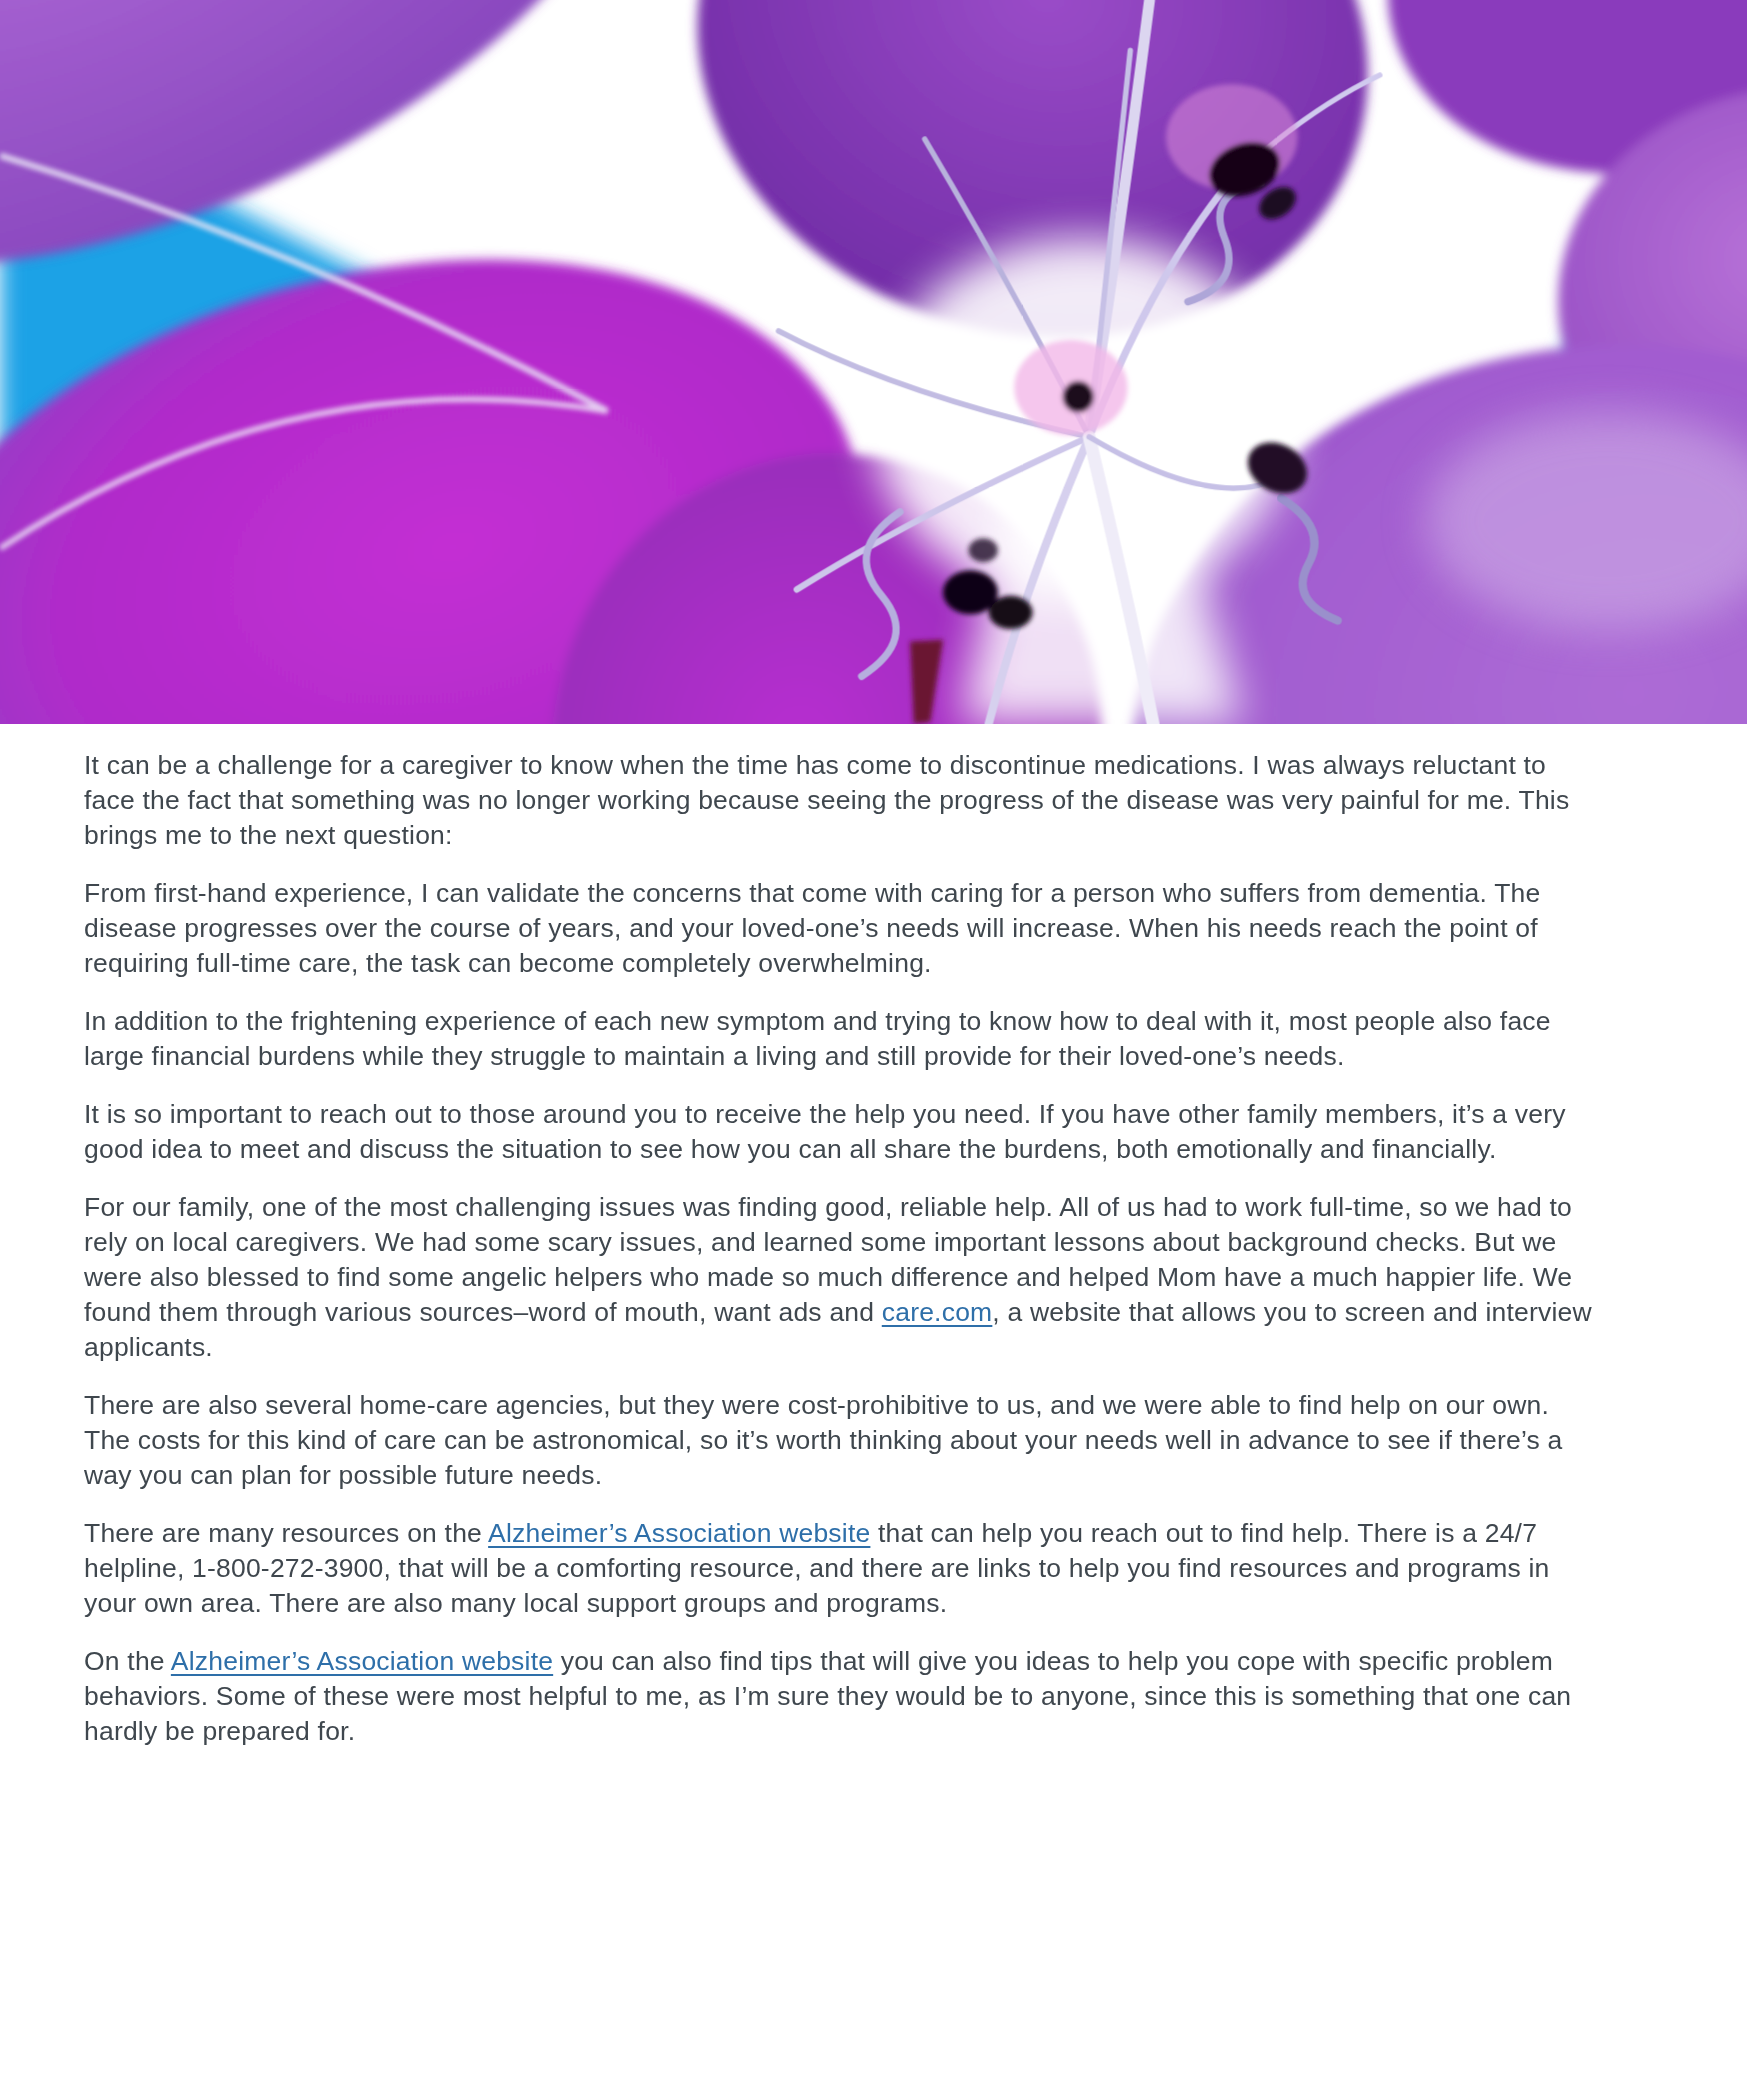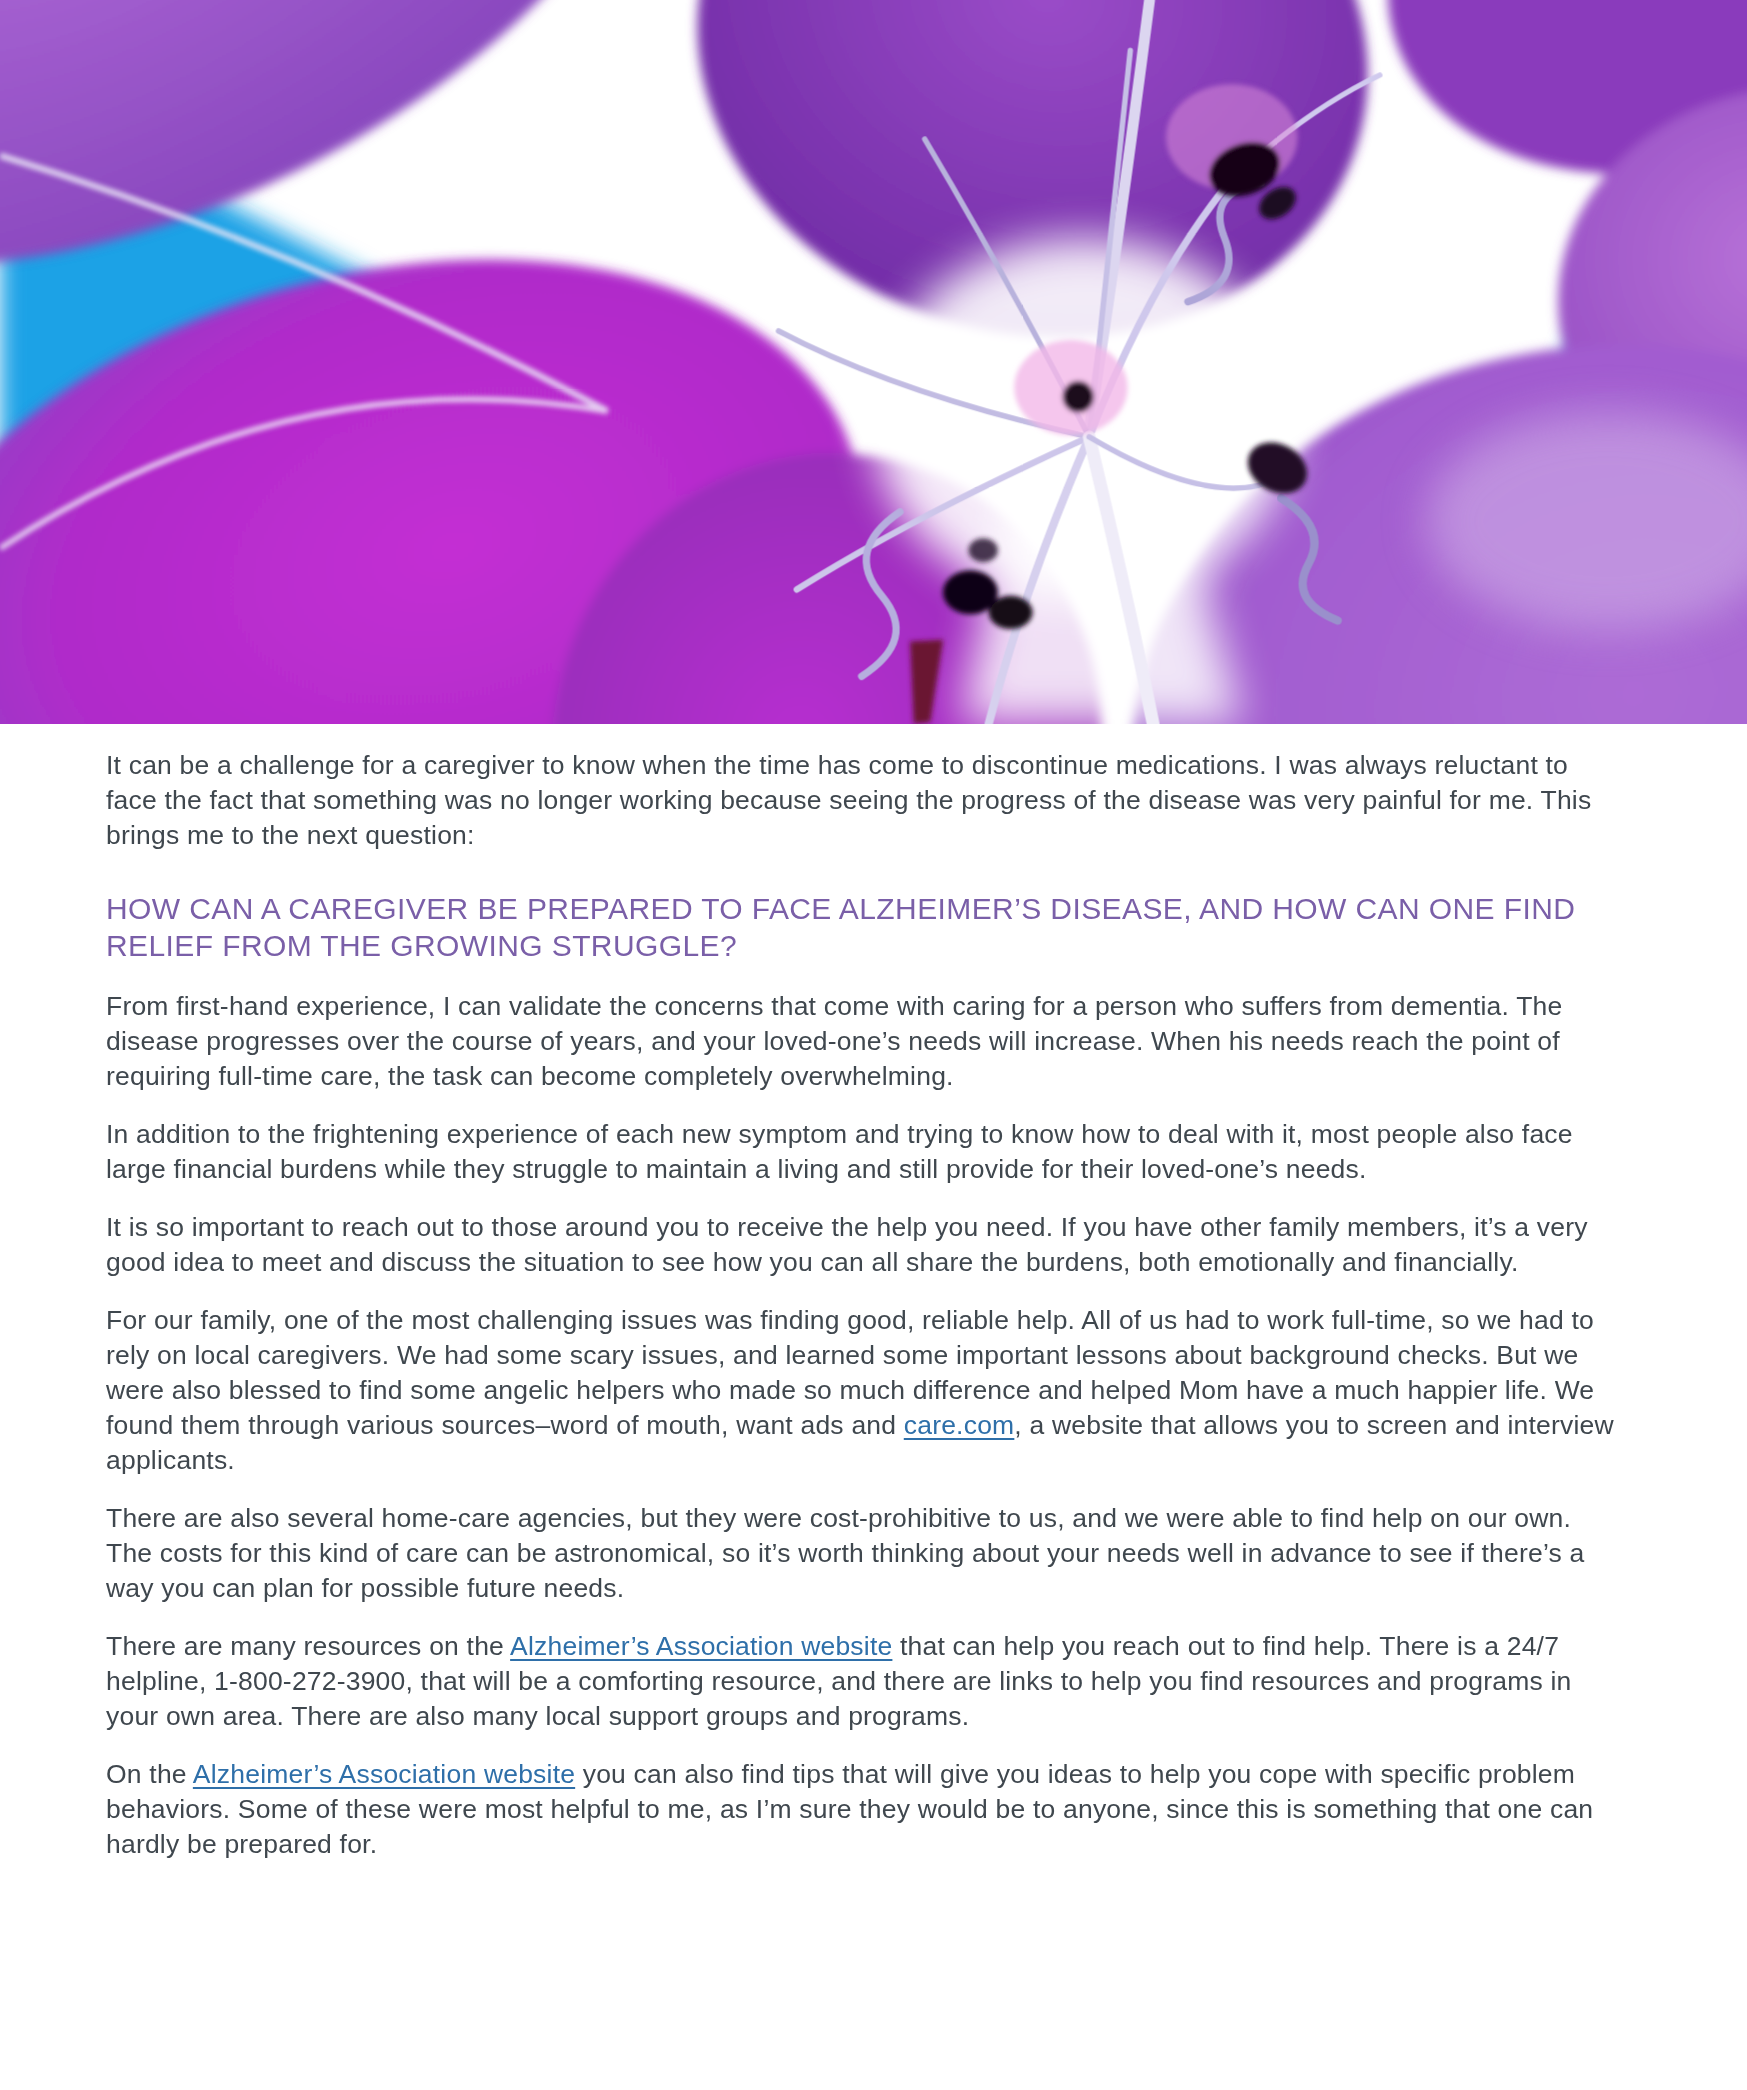--- a/index.html
+++ b/index.html
@@ -19,21 +19,21 @@
     overflow: hidden;
     background: #ffffff;
   }
   .hero {
     display: block;
     width: 1748px;
     height: 724px;
   }
   .article {
     width: 1512px;
-    margin: 24px 132px 0 106px;
+    margin: 24px 132px 0 84px;
   }
   .body-paragraph {
     margin: 0 0 23px 0;
     font-size: 26.5px;
     line-height: 35px;
     font-weight: 300;
     letter-spacing: 0.2px;
     color: var(--body-color, #3f474e);
     text-align: left;
   }
@@ -154,21 +154,20 @@
       <ellipse cx="1062" cy="648" rx="30" ry="24" fill="#0d0512"></ellipse>
       <ellipse cx="1106" cy="670" rx="24" ry="18" fill="#120718"></ellipse>
       <ellipse cx="1076" cy="602" rx="16" ry="13" fill="#2a1433" opacity="0.85"></ellipse>
       <polygon points="996,702 1032,700 1018,790 1000,792" fill="#6a1430"></polygon>
       <ellipse cx="1398" cy="512" rx="34" ry="26" fill="#231026" transform="rotate(28 1398 512)"></ellipse>
     </g>
   </svg>
 
   <div class="article">
       <p class="body-paragraph"><span>It can be a challenge for a caregiver to know when the time has come to discontinue medications. I was always reluctant to face the fact that something was no longer working because seeing the progress of the disease was very painful for me. This brings me to the next question:</span></p>
-      <h2 class="section-heading">HOW CAN A CAREGIVER BE PREPARED TO FACE ALZHEIMER’S DISEASE, AND HOW CAN ONE FIND RELIEF FROM THE GROWING STRUGGLE?</h2>
       <p class="body-paragraph"><span>From first-hand experience, I can validate the concerns that come with caring for a person who suffers from dementia. The disease progresses over the course of years, and your loved-one’s needs will increase. When his needs reach the point of requiring full-time care, the task can become completely overwhelming.</span></p>
       <p class="body-paragraph"><span>In addition to the frightening experience of each new symptom and trying to know how to deal with it, most people also face large financial burdens while they struggle to maintain a living and still provide for their loved-one’s needs.</span></p>
       <p class="body-paragraph"><span>It is so important to reach out to those around you to receive the help you need. If you have other family members, it’s a very good idea to meet and discuss the situation to see how you can all share the burdens, both emotionally and financially.</span></p>
       <p class="body-paragraph"><span>For our family, one of the most challenging issues was finding good, reliable help. All of us had to work full-time, so we had to rely on local caregivers. We had some scary issues, and learned some important lessons about background checks. But we were also blessed to find some angelic helpers who made so much difference and helped Mom have a much happier life. We found them through various sources–word of mouth, want ads and </span><a href="#" class="text-link">care.com</a><span>, a website that allows you to screen and interview applicants.</span></p>
       <p class="body-paragraph"><span>There are also several home-care agencies, but they were cost-prohibitive to us, and we were able to find help on our own. The costs for this kind of care can be astronomical, so it’s worth thinking about your needs well in advance to see if there’s a way you can plan for possible future needs.</span></p>
       <p class="body-paragraph"><span>There are many resources on the </span><a href="#" class="text-link">Alzheimer’s Association website</a><span> that can help you reach out to find help. There is a 24/7 helpline, 1-800-272-3900, that will be a comforting resource, and there are links to help you find resources and programs in your own area. There are also many local support groups and programs.</span></p>
       <p class="body-paragraph"><span>On the </span><a href="#" class="text-link">Alzheimer’s Association website</a><span> you can also find tips that will give you ideas to help you cope with specific problem behaviors. Some of these were most helpful to me, as I’m sure they would be to anyone, since this is something that one can hardly be prepared for.</span></p>
     </div>
 
 </div>

